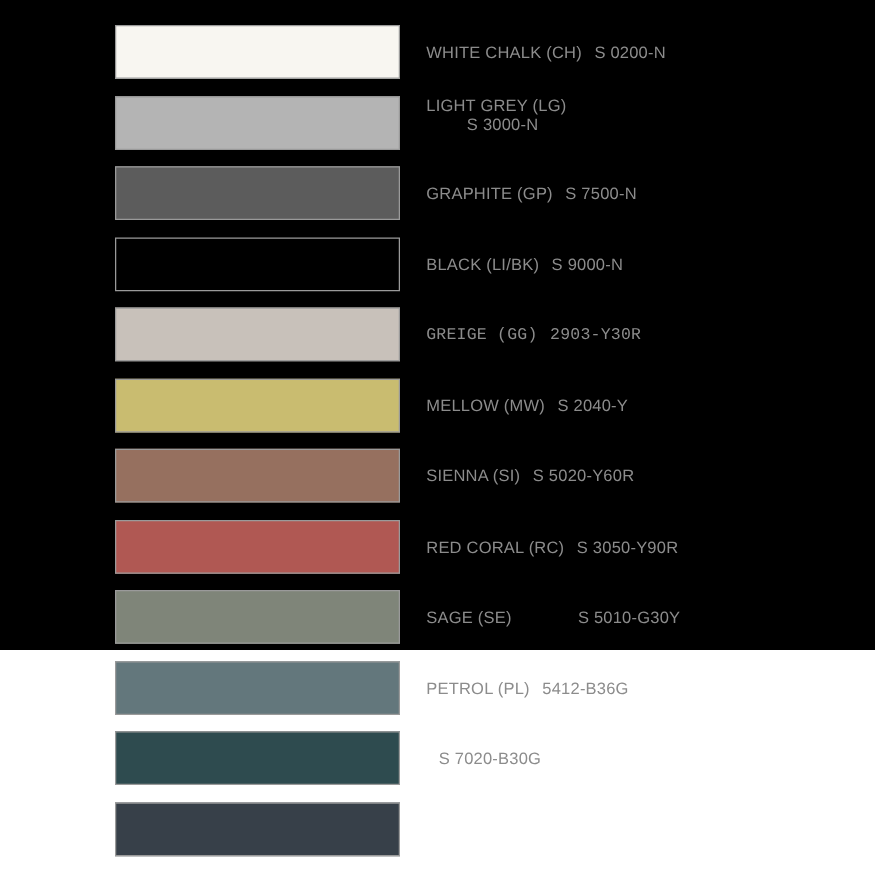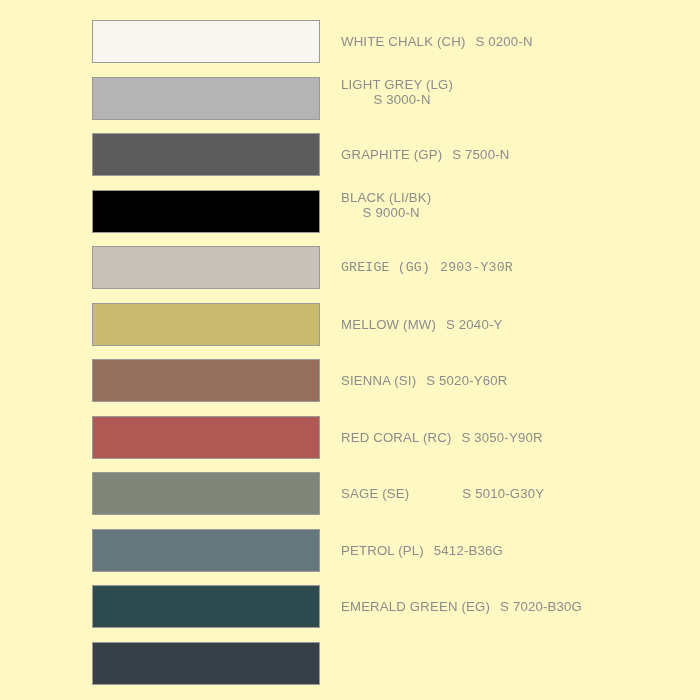--- a/index.html
+++ b/index.html
@@ -10,22 +10,22 @@
   body {
     width: 700px;
     height: 700px;
     background: #ffffff;
     font-family: "Liberation Sans", sans-serif;
     overflow: hidden;
   }
   #palette-sheet {
     position: relative;
     width: 700px;
-    height: 700px;
-    background: #fef9c3;
+    height: 520px;
+    background: #000000;
   }
   .swatch-list {
     position: absolute;
     top: 20px;
     left: 0;
     width: 700px;
   }
   .swatch-row {
     position: relative;
     display: flex;
@@ -83,21 +83,21 @@
       </div>
       <div class="swatch-row">
         <div class="swatch-chip" style="background-color: rgb(92, 92, 92); border-color: rgb(154, 154, 154);"></div>
         <div class="swatch-label" style="color: rgb(140, 140, 140);">
           <span class="swatch-name">GRAPHITE (GP)</span>
           <span class="swatch-code">S 7500-N</span>
         </div>
       </div>
       <div class="swatch-row">
         <div class="swatch-chip" style="background-color: rgb(0, 0, 0); border-color: rgb(154, 154, 154);"></div>
-        <div class="swatch-label" style="color: rgb(140, 140, 140); flex-direction: column;">
+        <div class="swatch-label" style="color: rgb(140, 140, 140);">
           <span class="swatch-name">BLACK (LI/BK)</span>
           <span class="swatch-code">S 9000-N</span>
         </div>
       </div>
       <div class="swatch-row">
         <div class="swatch-chip" style="background-color: rgb(200, 193, 186); border-color: rgb(154, 154, 154);"></div>
         <div class="swatch-label" style="color: rgb(140, 140, 140); font-family: Liberation Mono, monospace;">
           <span class="swatch-name">GREIGE (GG)</span>
           <span class="swatch-code">2903-Y30R</span>
         </div>
@@ -133,21 +133,20 @@
       <div class="swatch-row">
         <div class="swatch-chip" style="background-color: rgb(99, 119, 124); border-color: rgb(154, 154, 154);"></div>
         <div class="swatch-label" style="color: rgb(140, 140, 140);">
           <span class="swatch-name">PETROL (PL)</span>
           <span class="swatch-code">5412-B36G</span>
         </div>
       </div>
       <div class="swatch-row">
         <div class="swatch-chip" style="background-color: rgb(46, 75, 79); border-color: rgb(154, 154, 154);"></div>
         <div class="swatch-label" style="color: rgb(140, 140, 140);">
-          <span class="swatch-name">EMERALD GREEN (EG)</span>
           <span class="swatch-code">S 7020-B30G</span>
         </div>
       </div>
       <div class="swatch-row">
         <div class="swatch-chip" style="background-color: rgb(55, 64, 73); border-color: rgb(154, 154, 154);"></div>
       </div>
     </div>
 </div>
 
 </body></html>

